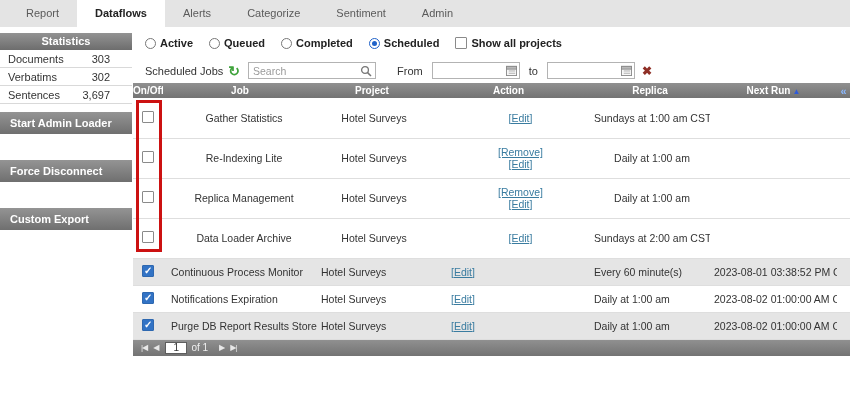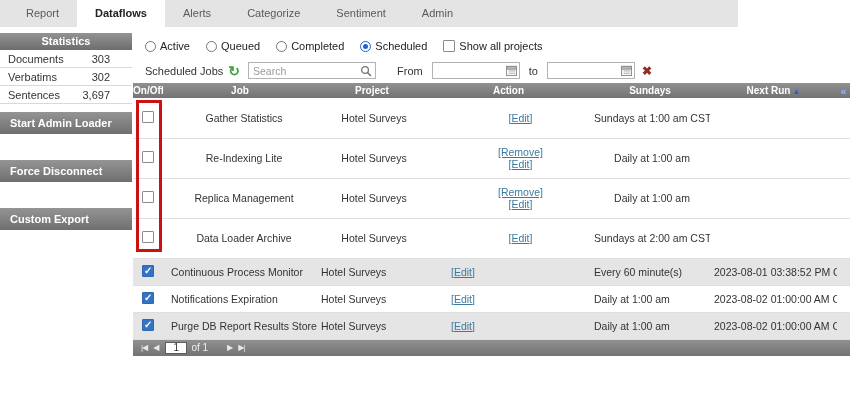--- a/index.html
+++ b/index.html
@@ -7,21 +7,21 @@
   body {
     position: relative;
     background: #ffffff;
     font-family: "Liberation Sans", sans-serif;
     font-size: 11px;
     color: #333;
     overflow: hidden;
   }
   
   .topnav {
-    position: absolute; top: 0; left: 0; width: 738px; height: 27px;
+    position: absolute; top: 0; left: 0; width: 850px; height: 27px;
     background: #e4e4e4; display: flex; align-items: stretch; padding-left: 8px;
   }
   .tab {
     padding: 0 18px; line-height: 27px; color: #5a5a5a; cursor: pointer; white-space: nowrap;
   }
   .tab.checked { background: #ffffff; color: #222; font-weight: bold; }
   
   .sidebar { position: absolute; top: 33px; left: 0; width: 132px; }
   .side-header {
     height: 17px; line-height: 17px; text-align: center; color: #fff; font-weight: bold;
@@ -33,22 +33,22 @@
   }
   .side-btn {
     height: 22px; line-height: 22px; padding-left: 10px; color: #fff; font-weight: bold;
     background: linear-gradient(#949494,#6f6f6f); cursor: pointer;
   }
   .side-btn.first { margin-top: 8px; }
   .side-btn.spaced { margin-top: 26px; }
   
   .main { position: absolute; left: 133px; top: 27px; width: 717px; background: #fff; }
   .filter-row {
-    margin: 10px 0 0 12px; height: 15px; display: flex; align-items: flex-end; gap: 16px;
-    font-weight: normal; color: #222;
+    margin: 10px 0 0 12px; height: 15px; display: flex; align-items: flex-start; gap: 16px;
+    font-weight: bold; color: #222;
   }
   .opt { display: flex; align-items: center; gap: 4px; cursor: pointer; }
   .radio {
     width: 11px; height: 11px; border: 1px solid #777; border-radius: 50%;
     background: #fff; position: relative; display: inline-block;
   }
   .radio.checked { border-color: #1f62c9; }
   .radio.checked::after {
     content: ""; position: absolute; left: 2px; top: 2px; width: 5px; height: 5px;
     border-radius: 50%; background: #1f62c9;
@@ -108,21 +108,21 @@
   
   .pager {
     width: 717px; height: 16px; background: linear-gradient(#909090,#737373);
     display: flex; align-items: center; padding-left: 5px; color: #e8e8e8;
   }
   .pg-btn { font-size: 8px; color: #e8e8e8; margin: 0 3px; cursor: pointer; letter-spacing: -1px; }
   .pg-box {
     width: 22px; height: 12px; background: #fff; border: 1px solid #5e5e5e; text-align: center;
     font-size: 10px; color: #333; margin: 0 4px; font-family: "Liberation Sans", sans-serif;
   }
-  .pg-of { color: #f0f0f0; font-size: 10px; margin-right: 16px; }
+  .pg-of { color: #f0f0f0; font-size: 10px; margin-right: 8px; }
   
   .annotation {
     position: absolute; left: 136px; top: 100px; width: 26px; height: 152px;
     border: 3px solid #cc1111; pointer-events: none; z-index: 10;
   }
 </style>
 </head>
 <body>
 
 <div class="topnav">
@@ -226,21 +226,21 @@
         <col style="width:120px">
         <col style="width:127px">
         <col style="width:13px">
     </colgroup>
     <thead>
       <tr>
         <th>On/Off</th>
         <th>Job</th>
         <th>Project</th>
         <th>Action</th>
-        <th>Sundays</th>
+        <th>Replica</th>
         <th>
           <span>Next Run</span><span class="sort-arrow">▲</span>
         </th>
         <th><span class="collapse-icon">«</span></th>
       </tr>
     </thead>
     <tbody>
       <tr class="tall">
         <td class="c-onoff"><span class="cb"></span></td>
         <td class="c-job">Gather Statistics</td>

